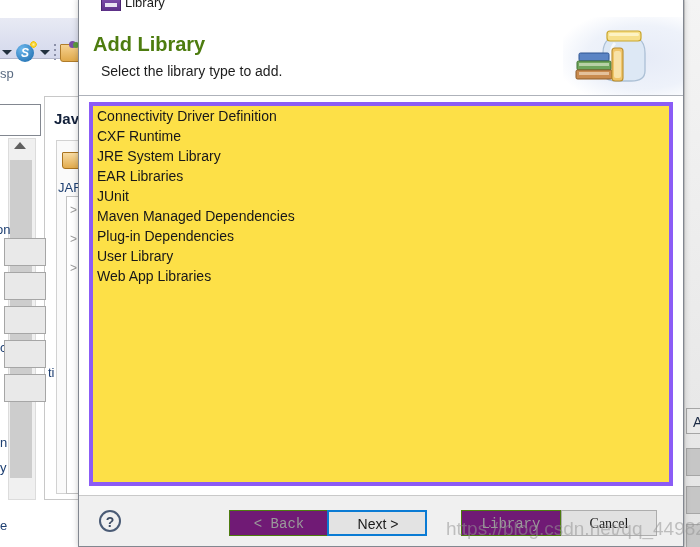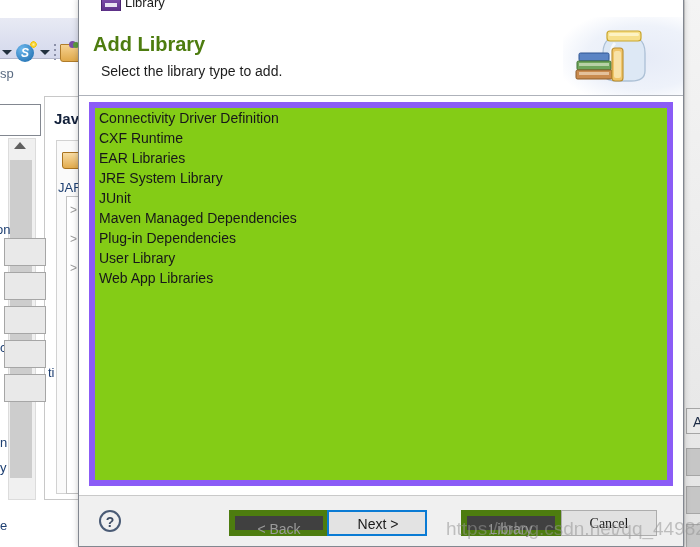--- a/index.html
+++ b/index.html
@@ -288,22 +288,22 @@
     position: absolute;
     left: 0; top: 97px;
     width: 100%;
     bottom: 50px;
     background: #ffffff;
   }
   .listbox {
     position: absolute;
     left: 10px; top: 6px;
     right: 10px; bottom: 10px;
-    background: #84cc16;
-    border: 6px solid #8b5cf6;
+    background: #fde047;
+    border: 4px solid #8b5cf6;
     overflow: hidden;
   }
   .list-item {
     height: 20px;
     line-height: 20px;
     padding: 0 4px;
     font-size: 14px;
     color: #17171a;
     white-space: nowrap;
     cursor: default;
@@ -341,23 +341,24 @@
     text-align: center;
     line-height: 24px;
     box-sizing: border-box;
     background: #e1e1e1;
     border: 1px solid #adadad;
     color: #1a1a1a;
     cursor: default;
     font-family: "Liberation Sans", sans-serif;
   }
   .btn.disabled {
-    background: #404040;
-    border: 6px solid #4d7c0f;
+    background: #701a75;
+    border: 1px solid #4d7c0f;
     color: #9a9a9a;
+    font-family: Liberation Mono, monospace;
   }
   .btn.focused {
     border: 2px solid #0a7bd4;
     background: #e3e3e3;
     line-height: 22px;
     padding-left: 8px;
   }
   #btn-back   { left: 150px; width: 100px; }
   #btn-next   { left: 248px; width: 100px; }
   #btn-finish { left: 382px; width: 100px; }
@@ -457,22 +458,22 @@
 
         <rect x="49" y="37" width="11" height="33" rx="3" fill="#f0c56a" stroke="#bb8e2d" stroke-width="1.1"></rect>
         <rect x="51" y="40" width="7" height="27" rx="2" fill="#f8e2a8"></rect>
       </svg>
     </div>
 
     <div class="dlg-body">
       <div class="listbox" id="library-list">
           <div class="list-item">Connectivity Driver Definition</div>
           <div class="list-item">CXF Runtime</div>
+          <div class="list-item">JRE System Library</div>
           <div class="list-item">EAR Libraries</div>
-          <div class="list-item">JRE System Library</div>
           <div class="list-item">JUnit</div>
           <div class="list-item">Maven Managed Dependencies</div>
           <div class="list-item">Plug-in Dependencies</div>
           <div class="list-item">User Library</div>
           <div class="list-item">Web App Libraries</div>
         </div>
     </div>
 
     <div class="dlg-footer">
       <div class="help-icon">?</div>

